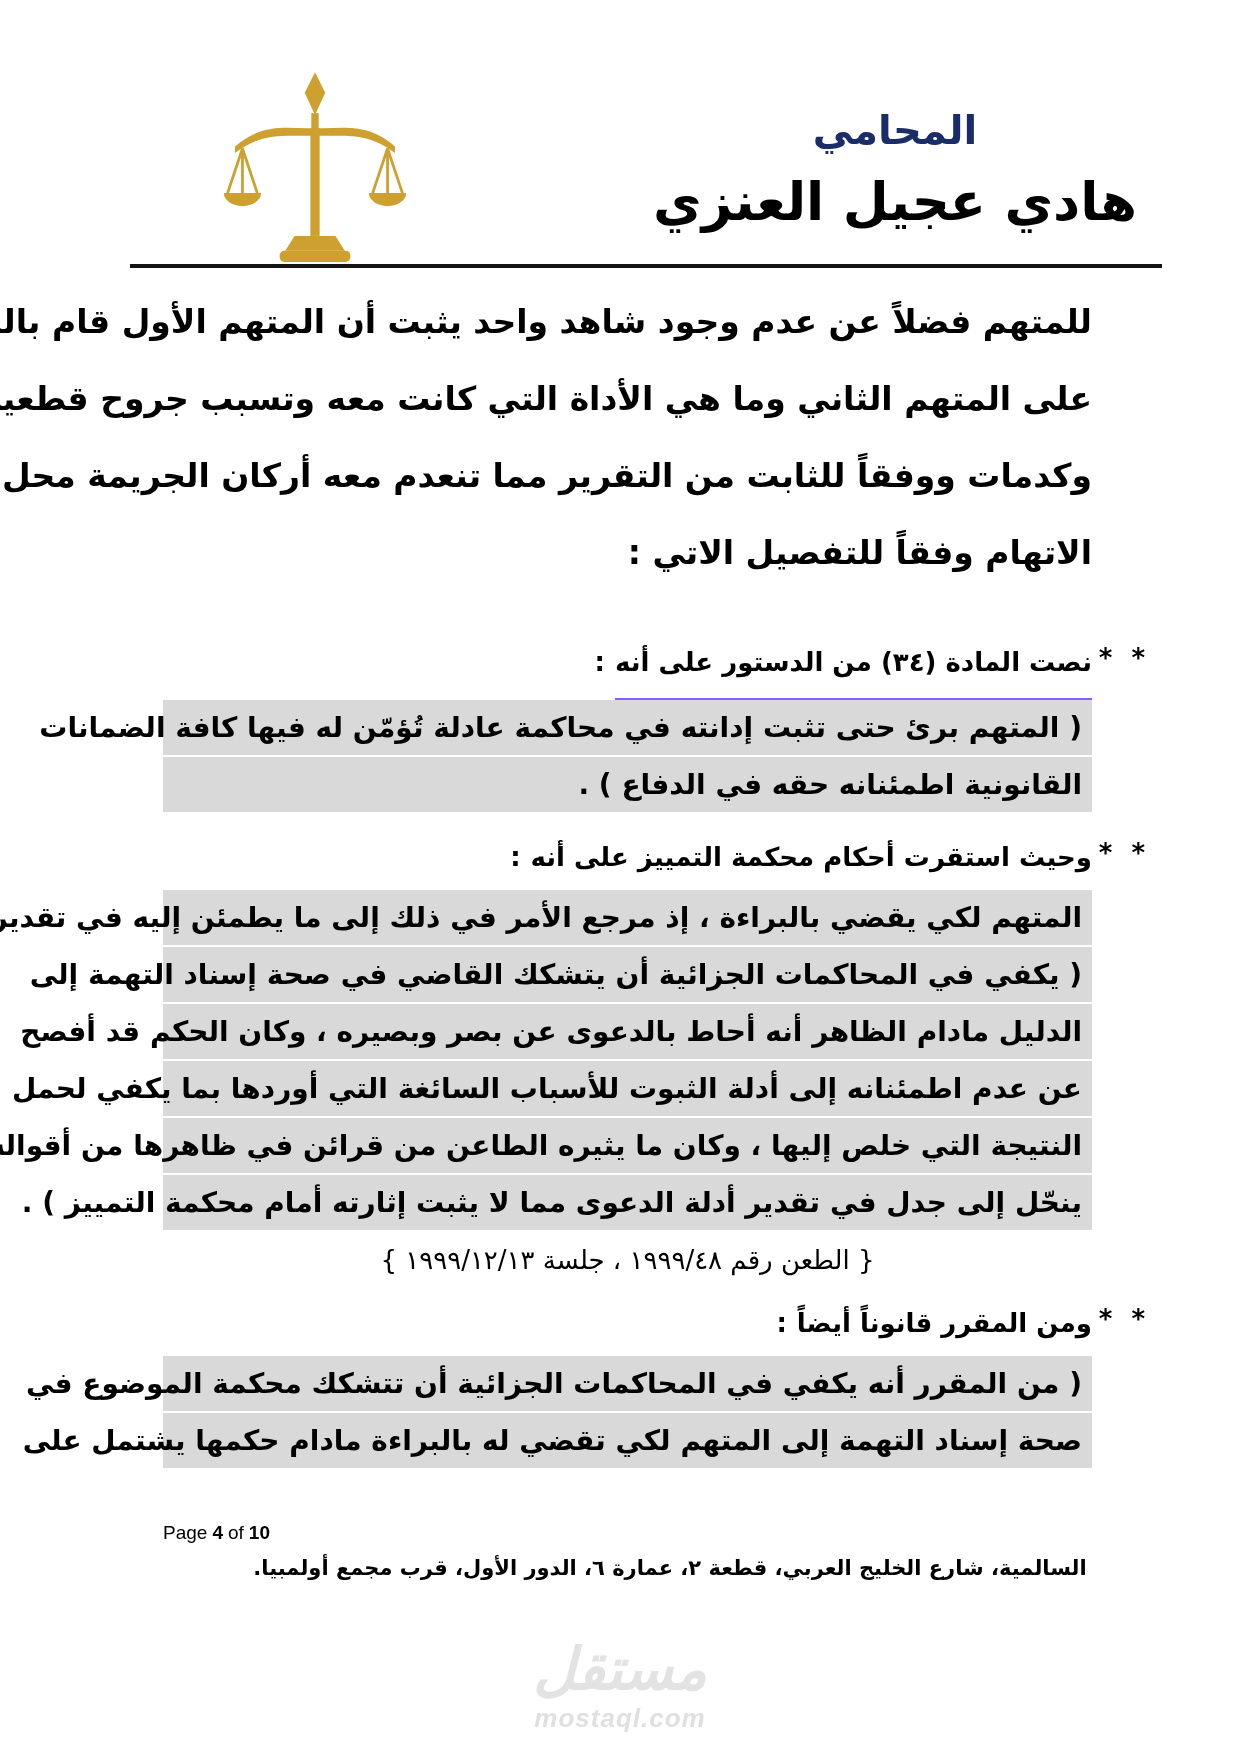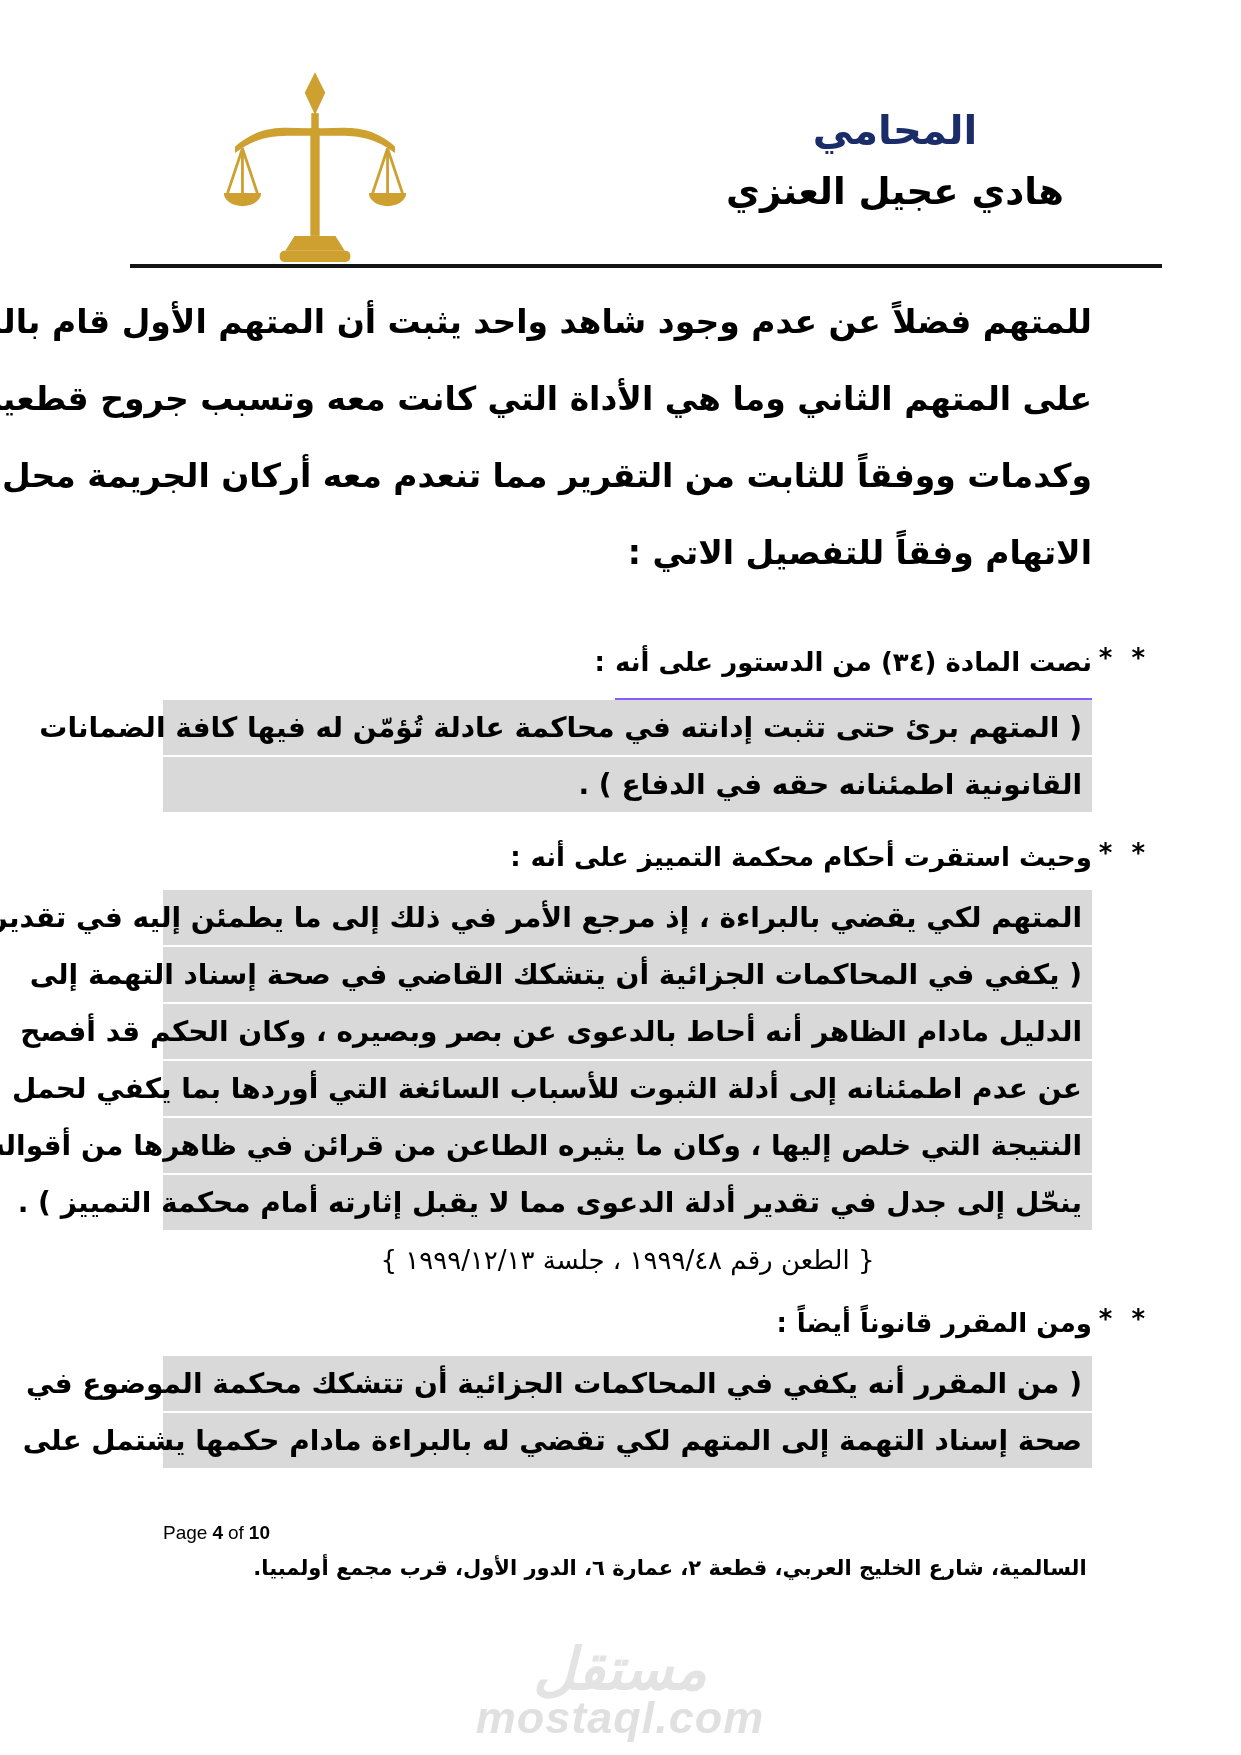--- a/index.html
+++ b/index.html
@@ -5,21 +5,21 @@
   html,body{margin:0;padding:0;background:#ffffff;}
   .page{
     position:relative;width:1241px;height:1755px;background:#ffffff;
     margin:0 auto;overflow:hidden;
     font-family:"DejaVu Sans",sans-serif;color:#000;
   }
   
   .logo{position:absolute;left:222px;top:72px;width:186px;height:192px;}
   .hdr-titles{position:absolute;left:645px;top:102px;width:500px;text-align:center;direction:rtl;}
   .hdr-title{color:#1b2d69;font-size:40px;font-weight:bold;line-height:56px;}
-  .hdr-name{color:#000;font-size:37px;font-weight:bold;line-height:60px;margin-top:4px;}
+  .hdr-name{color:#000;font-size:53px;font-weight:bold;line-height:60px;margin-top:14px;}
   .hdr-rule{position:absolute;left:130px;top:264px;width:1032px;height:4px;background:#141414;}
   
   .col{position:absolute;left:163px;width:929px;direction:rtl;}
   .nline{white-space:nowrap;}
   .jl{text-align:justify;text-align-last:justify;}
   .ll{text-align:right;}
   
   .intro{top:283px;}
   .intro .iline{font-size:33px;font-weight:bold;line-height:77px;}
   
@@ -41,21 +41,21 @@
   .citation{top:1240px;text-align:center;font-size:26px;font-weight:normal;line-height:40px;}
   
   .page-label{position:absolute;left:163px;top:1522px;font-family:"Liberation Sans",sans-serif;
               font-size:19px;display:inline-flex;gap:5px;align-items:baseline;}
   .page-label .b{font-weight:bold;}
   .address{position:absolute;left:240px;width:860px;top:1552px;direction:rtl;text-align:center;
            font-size:21px;font-weight:bold;line-height:32px;}
   
   .watermark{position:absolute;left:460px;top:1638px;width:320px;text-align:center;font-style:italic;}
   .wm-ar{font-size:58px;font-weight:bold;color:#e3e3e3;line-height:62px;direction:rtl;}
-  .wm-en{font-family:"Liberation Sans",sans-serif;font-size:45px;font-weight:bold;color:#e0e0e0;
+  .wm-en{font-family:"Liberation Sans",sans-serif;font-size:26px;font-weight:bold;color:#e0e0e0;
          line-height:36px;letter-spacing:1px;}
 </style>
 </head>
 <body>
 
 <div class="page">
 
   <div class="logo">
     <svg viewBox="0 0 200 206" width="186" height="192" xmlns="http://www.w3.org/2000/svg">
       <g fill="#cda02f" stroke="none">
@@ -113,21 +113,21 @@
   <div class="col sec-head sh2">
     <span class="marker">* *</span>
     <span class="sec-title"><span class="u">وحيث استقرت أحكام محكمة التمييز على أنه</span><span class="colon">:</span></span>
   </div>
   <div class="col q2">
     <div class="ql nline jl">المتهم لكي يقضي بالبراءة ، إذ مرجع الأمر في ذلك إلى ما يطمئن إليه في تقدير</div>
     <div class="ql nline jl">( يكفي في المحاكمات الجزائية أن يتشكك القاضي في صحة إسناد التهمة إلى</div>
     <div class="ql nline jl">الدليل مادام الظاهر أنه أحاط بالدعوى عن بصر وبصيره ، وكان الحكم قد أفصح</div>
     <div class="ql nline jl">عن عدم اطمئنانه إلى أدلة الثبوت للأسباب السائغة التي أوردها بما يكفي لحمل</div>
     <div class="ql nline jl">النتيجة التي خلص إليها ، وكان ما يثيره الطاعن من قرائن في ظاهرها من أقواله</div>
-    <div class="ql nline ll">ينحّل إلى جدل في تقدير أدلة الدعوى مما لا يقبل إثارته أمام محكمة التمييز ) .</div>
+    <div class="ql nline ll">ينحّل إلى جدل في تقدير أدلة الدعوى مما لا يثبت إثارته أمام محكمة التمييز ) .</div>
   </div>
   <div class="col citation">{ الطعن رقم ١٩٩٩/٤٨ ، جلسة ١٩٩٩/١٢/١٣ }</div>
 
   <div class="col sec-head sh3">
     <span class="marker">* *</span>
     <span class="sec-title"><span class="u">ومن المقرر قانوناً أيضاً</span><span class="colon">:</span></span>
   </div>
   <div class="col q3">
     <div class="ql nline jl">( من المقرر أنه يكفي في المحاكمات الجزائية أن تتشكك محكمة الموضوع في</div>
     <div class="ql nline jl">صحة إسناد التهمة إلى المتهم لكي تقضي له بالبراءة مادام حكمها يشتمل على</div>

